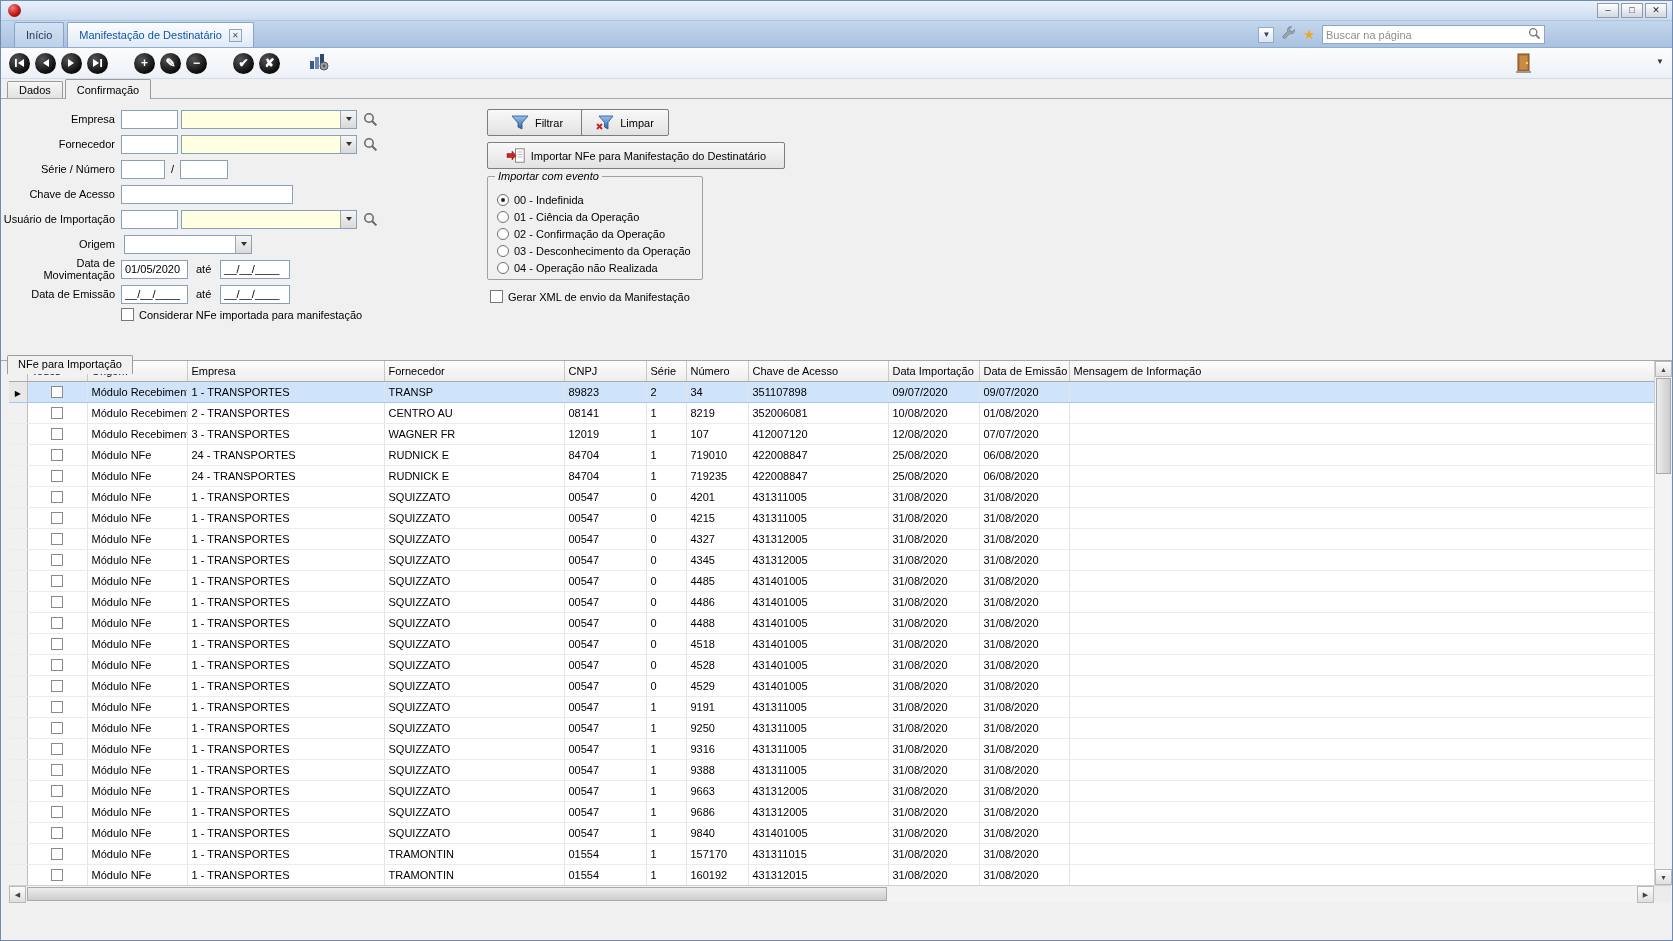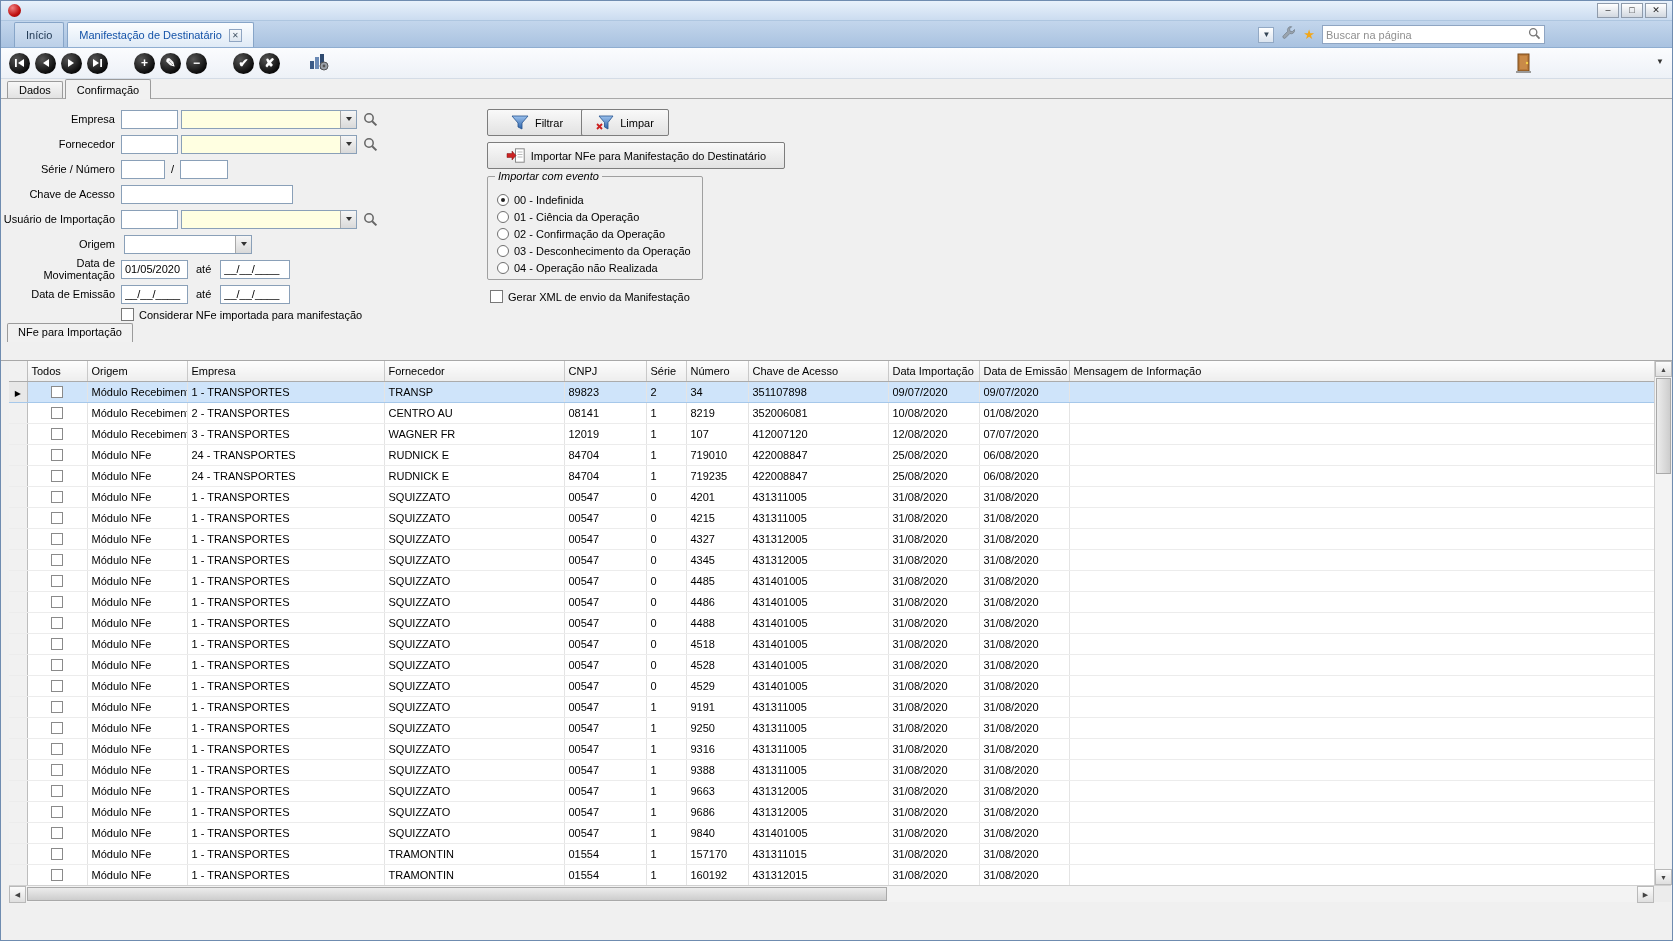--- a/index.html
+++ b/index.html
@@ -77,21 +77,21 @@
   .xbtn { position:absolute; height:27px; border:1px solid #7d7d7d; border-radius:2px;
           background:linear-gradient(#f9f9f9,#e2e2e2); display:flex; align-items:center; justify-content:center;
           gap:6px; font:11px "Liberation Sans",sans-serif; padding:0 8px; }
   .group { position:absolute; border:1px solid #a0a0a0; border-radius:2px; padding-top:12px; }
   .group-title { position:absolute; top:-7px; left:7px; background:#f0f0f0; padding:0 3px;font-style:italic; }
   .gopt { display:flex; align-items:center; gap:5px; margin:4px 0 4px 9px; height:13px; }
   .radio { width:12px; height:12px; border-radius:50%; border:1px solid #6f6f6f; background:#fff; position:relative; flex:none; }
   .radio.checked::after { content:""; position:absolute; left:3px; top:3px; width:4px; height:4px; border-radius:50%; background:#222; }
 
   
-  .grid-tabbar { position:absolute; left:6px; top:245px; display:flex; z-index:3; }
+  .grid-tabbar { position:absolute; left:6px; top:277px; display:flex; z-index:3; }
   .gtab { height:16px; padding:2px 10px 0; border:1px solid #9b9b9b; border-bottom:none; border-radius:2px 2px 0 0;
           background:#f1f1f1; position:relative; z-index:4; height:19px; margin-top:-1px; }
   .grid-line { position:absolute; left:0; right:0; top:281px; border-top:1px solid #a8a8a8; }
   .grid-region { position:absolute; left:8px; top:282px; width:1662px; height:541px; background:#fff; }
 
   table.grid { border-collapse:collapse; table-layout:fixed; width:1645px; }
   .grid th { height:20px; background:linear-gradient(#fdfdfd,#ededed); border-right:1px solid #c9c9c9;
              border-bottom:1px solid #ababab; font-weight:normal; text-align:left; padding:0 4px;
              overflow:hidden; white-space:nowrap; }
   .grid td { height:21px; border-right:1px solid #e4e4e4; border-bottom:1px solid #ececec; padding:0 4px;

